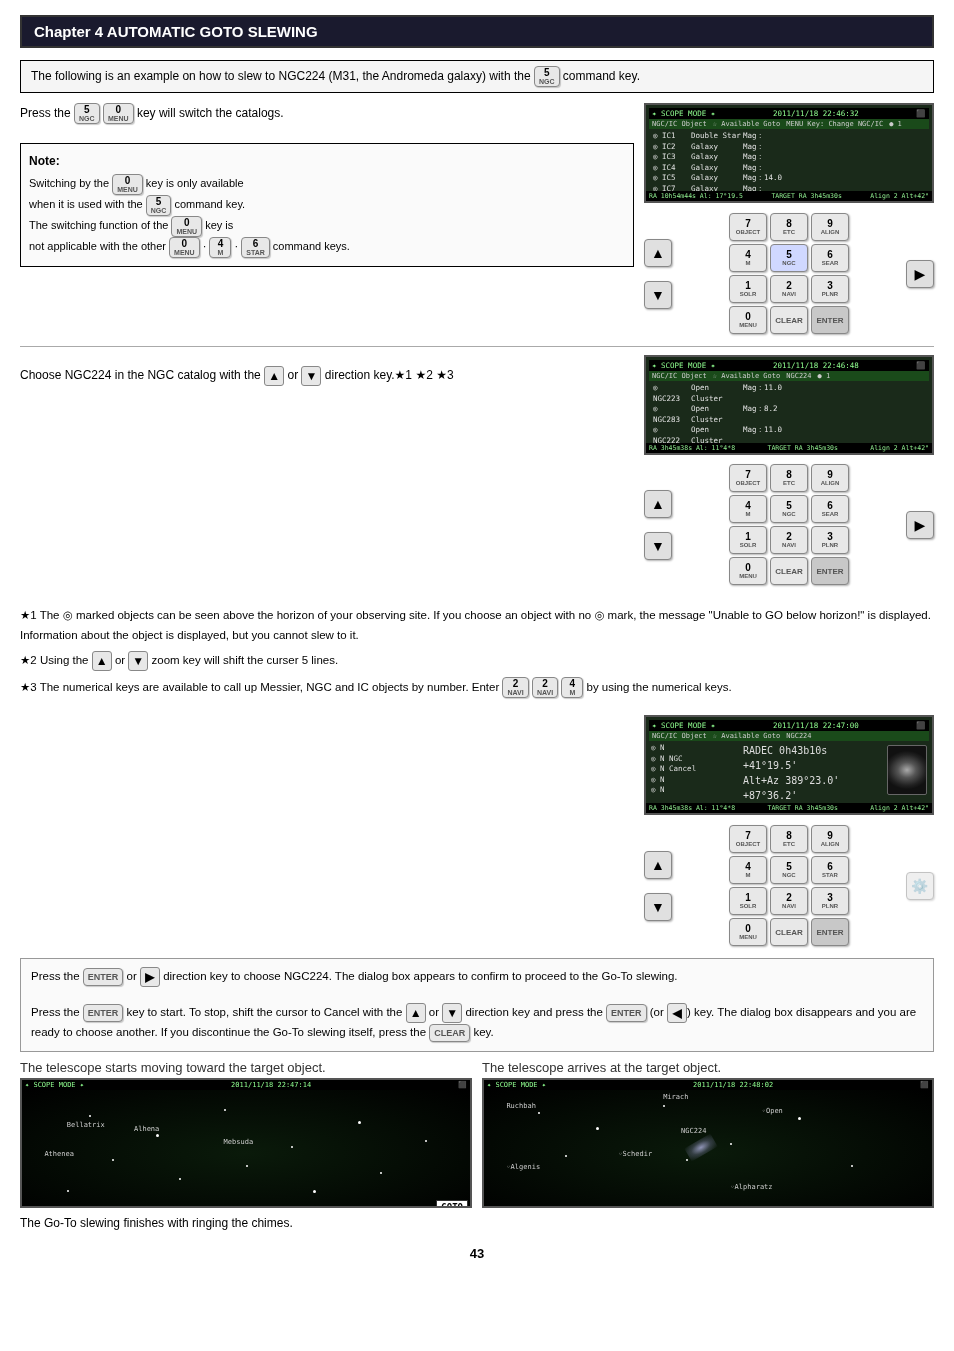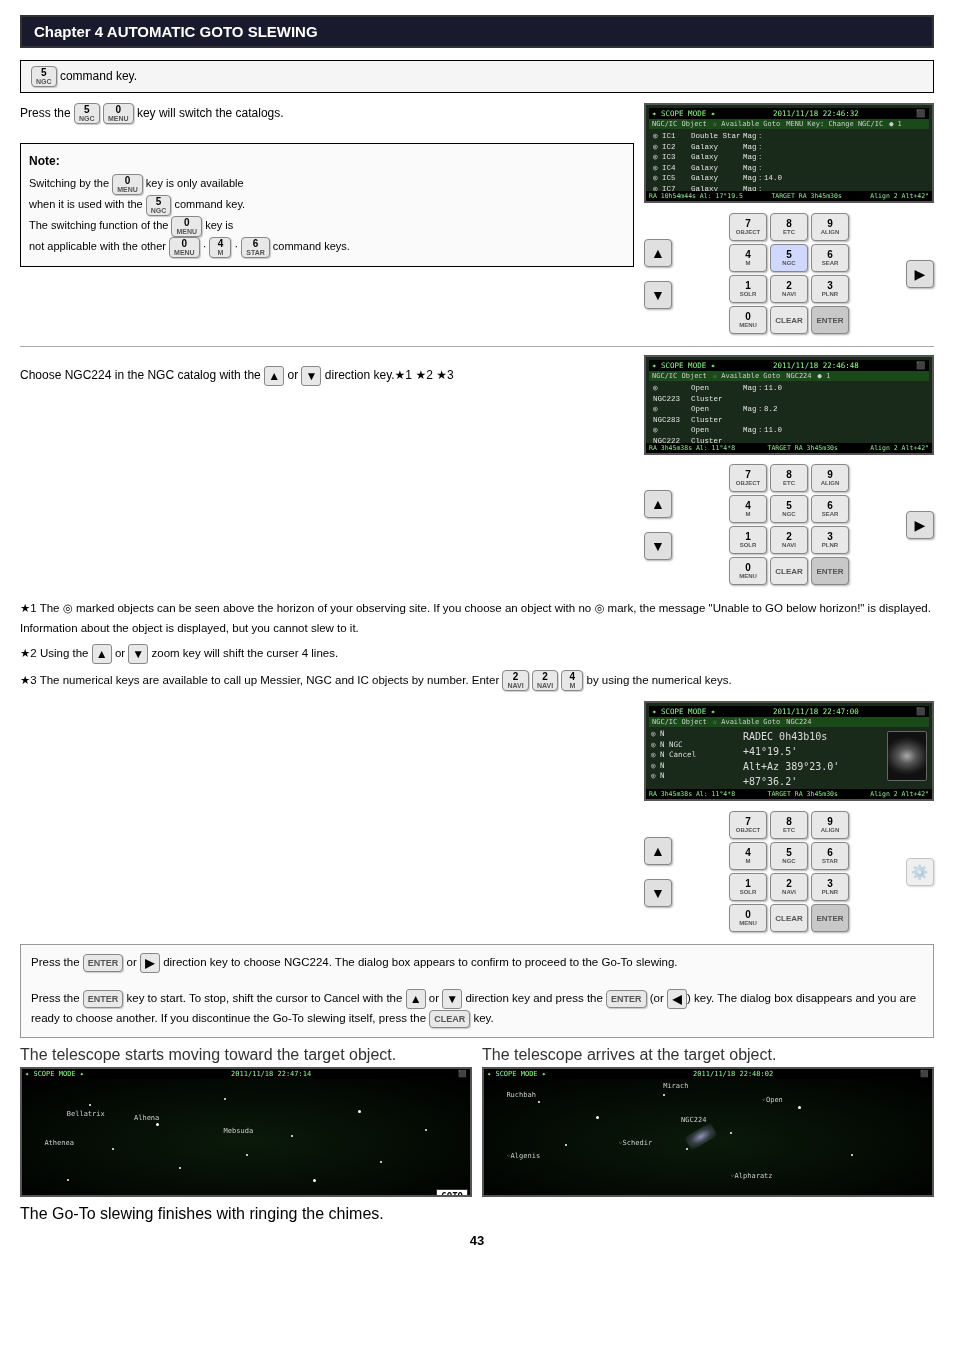--- a/index.html
+++ b/index.html
@@ -201,21 +201,21 @@
 
     .catalog-right {
       width: 290px;
       display: flex;
       flex-direction: column;
       gap: 5px;
     }
 
     
     .footnote-section {
-      margin: 10px 0;
+      margin: 17px 0;
       font-size: 11.5px;
       line-height: 1.7;
     }
 
     .footnote-item {
       margin-bottom: 6px;
     }
 
     
     .bottom-text {
@@ -232,21 +232,21 @@
       display: flex;
       gap: 10px;
       margin-bottom: 8px;
     }
 
     .screen-wrap {
       flex: 1;
     }
 
     .screen-caption {
-      font-size: 16px;
+      font-size: 13px;
       margin-bottom: 3px;
       color: #333;
     }
 
     .scope-screen-large {
       background: #1a2a1a;
       border: 2px solid #555;
       color: #e0e0e0;
       font-size: 8px;
       font-family: monospace;
@@ -297,21 +297,20 @@
       margin-top: 10px;
     }
 
     
     .scope-list-row {
       display: flex;
       gap: 2px;
       font-size: 7.5px;
       line-height: 1.4;
       padding: 0 2px;
-      font-family: Liberation Mono, monospace;
     }
 
     .scope-list-row.selected {
       background: #4a7a4a;
     }
 
     .col-id { width: 36px; }
     .col-type { width: 50px; }
     .col-mag { flex: 1; }
 
@@ -369,20 +368,21 @@
 </head>
 <body>
 
 <div class="page-container">
 
   <div class="chapter-header">
     <span>Chapter 4  AUTOMATIC GOTO SLEWING</span>
   </div>
 
   <div class="intro-line">
+    <span>The following is an example on how to slew to NGC224 (M31, the Andromeda galaxy) with the </span>
     <span class="key-badge">
         <span class="kb-num">5</span>
         <span class="kb-label">NGC</span>
       </span>
     <span> command key.</span>
   </div>
 
   <div class="main-content">
     <div class="left-col">
       <p>
@@ -671,21 +671,21 @@
 
   <div class="footnote-section">
     <div class="footnote-item">
       <span>★1  The ◎ marked objects can be seen above the horizon of your observing site.  If you choose an object with no ◎ mark, the message "Unable to GO below horizon!" is displayed.  Information about the object is displayed, but you cannot slew to it.</span>
     </div>
     <div class="footnote-item">
       <span>★2  Using the </span>
       <span class="inline-arrow">▲</span>
       <span> or </span>
       <span class="inline-arrow">▼</span>
-      <span> zoom key will shift the curser 4 lines.</span>
+      <span> zoom key will shift the curser 5 lines.</span>
     </div>
     <div class="footnote-item">
       <span>★3  The numerical keys are available to call up Messier, NGC and IC objects by number.  Enter </span>
       <span class="key-badge">
           <span class="kb-num">2</span>
           <span class="kb-label">NAVI</span>
         </span>
       <span class="key-badge">
           <span class="kb-num">2</span>
           <span class="kb-label">NAVI</span>
@@ -890,17 +890,17 @@
           <div class="star-label" style="left:44%;top:30%;">NGC224</div>
           <div class="star-label" style="left:30%;top:48%;">◦Schedir</div>
           <div class="star-label" style="left:5%;top:58%;">◦Algenis</div>
           <div class="star-label" style="left:55%;top:65%;margin-top:11px;">◦Alpharatz</div>
         </div>
 
       </div>
     </div>
   </div>
 
-  <p style="font-size:16px; margin-bottom:10px;">The Go-To slewing finishes with ringing the chimes.</p>
+  <p style="font-size:12px; margin-bottom:16px;">The Go-To slewing finishes with ringing the chimes.</p>
 
   <div class="page-number">43</div>
 
 </div>
 
 </body></html>

